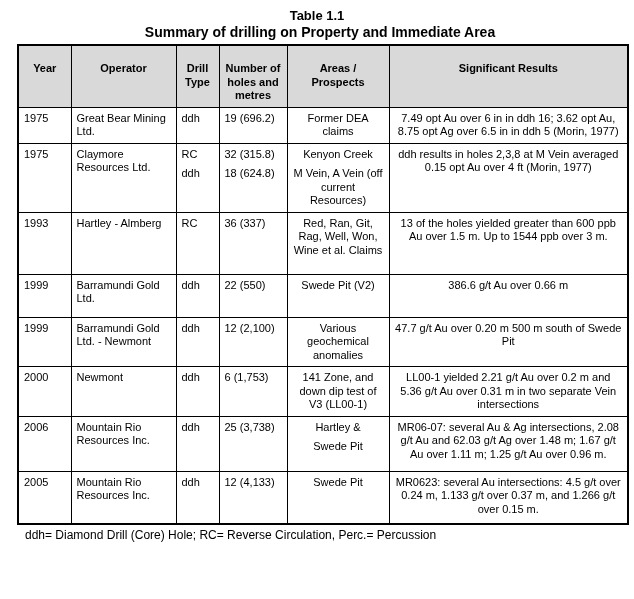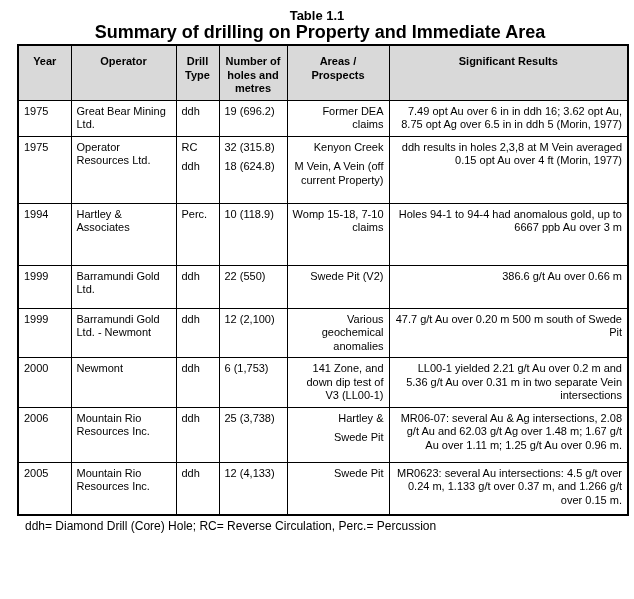--- a/index.html
+++ b/index.html
@@ -7,21 +7,21 @@
     width: 634px; height: 599px;
     background: #ffffff;
     color: #000000;
     font-family: "Liberation Sans", sans-serif;
     overflow: hidden;
   }
   .page { position: relative; width: 634px; height: 528px; }
 
   .title-block { padding-top: 8px; text-align: center; }
   .doc-title    { font-size: 13px; font-weight: bold; line-height: 16px; }
-  .doc-subtitle { font-size: 18px; font-weight: bold; line-height: 17px; margin-left: 6px; }
+  .doc-subtitle { font-size: 14px; font-weight: bold; line-height: 17px; margin-left: 6px; }
 
   table.drill {
     border-collapse: collapse;
     table-layout: fixed;
     width: 610px;
     margin: 3px 0 0 17px;
     border: 2px solid #000;
   }
   col.c-year  { width: 53px;  }
   col.c-op    { width: 105px; }
@@ -35,26 +35,26 @@
     vertical-align: top;
     font-size: 11px;
     line-height: 13.5px;
     padding: 4px 5px 4px 5px;
     overflow: hidden;
   }
   .drill thead th {
     background: #d9d9d9;
     font-weight: bold;
     text-align: center;
-    padding-top: 9px;
+    padding-top: 16px;
   }
   .drill thead tr { height: 53px; }
 
   td.a-center { text-align: left; }
-  td.a-left   { text-align: right; }
+  td.a-left   { text-align: center; }
 
   tbody tr:nth-child(1)  { height: 35px; }
   tbody tr:nth-child(2)  { height: 67px; }
   tbody tr:nth-child(3)  { height: 62px; }
   tbody tr:nth-child(4)  { height: 43px; }
   tbody tr:nth-child(5)  { height: 36px; }
   tbody tr:nth-child(6)  { height: 36px; }
   tbody tr:nth-child(7)  { height: 55px; }
   tbody tr:nth-child(8)  { height: 53px; }
   tbody tr:nth-child(9)  { height: 49px; margin-left: 15px; }
@@ -101,42 +101,42 @@
       <tr>
         <td class="a-center">1975</td>
         <td class="a-center">Great Bear Mining Ltd.</td>
         <td class="a-center">ddh</td>
         <td class="a-center">19 (696.2)</td>
         <td class="a-left">Former DEA claims</td>
         <td class="a-left">7.49 opt Au over 6 in in ddh 16; 3.62 opt Au, 8.75 opt Ag over 6.5 in in ddh 5 (Morin, 1977)</td>
       </tr>
       <tr>
         <td class="a-center">1975</td>
-        <td class="a-center">Operator Resources Ltd.</td>
+        <td class="a-center">Claymore Resources Ltd.</td>
         <td class="a-center">
             <div class="para">RC</div>
             <div class="para">ddh</div>
           </td>
         <td class="a-center">
             <div class="para">32 (315.8)</div>
             <div class="para">18 (624.8)</div>
           </td>
         <td class="a-left">
             <div class="para">Kenyon Creek</div>
-            <div class="para">M Vein, A Vein (off current Property)</div>
+            <div class="para">M Vein, A Vein (off current Resources)</div>
           </td>
         <td class="a-left">ddh results in holes 2,3,8 at M Vein averaged 0.15 opt Au over 4 ft (Morin, 1977)</td>
       </tr>
       <tr>
-        <td class="a-center">1994</td>
-        <td class="a-center">Hartley &amp; Associates</td>
-        <td class="a-center">Perc.</td>
-        <td class="a-center">10 (118.9)</td>
-        <td class="a-left">Womp 15-18, 7-10 claims</td>
-        <td class="a-left">Holes 94-1 to 94-4 had anomalous gold, up to 6667 ppb Au over 3 m</td>
+        <td class="a-center">1993</td>
+        <td class="a-center">Hartley - Almberg</td>
+        <td class="a-center">RC</td>
+        <td class="a-center">36 (337)</td>
+        <td class="a-left">Red, Ran, Git, Rag, Well, Won, Wine et al. Claims</td>
+        <td class="a-left">13 of the holes yielded greater than 600 ppb Au over 1.5 m. Up to 1544 ppb over 3 m.</td>
       </tr>
       <tr>
         <td class="a-center">1999</td>
         <td class="a-center">Barramundi Gold Ltd.</td>
         <td class="a-center">ddh</td>
         <td class="a-center">22 (550)</td>
         <td class="a-left">Swede Pit (V2)</td>
         <td class="a-left">386.6 g/t Au over 0.66 m</td>
       </tr>
       <tr>

